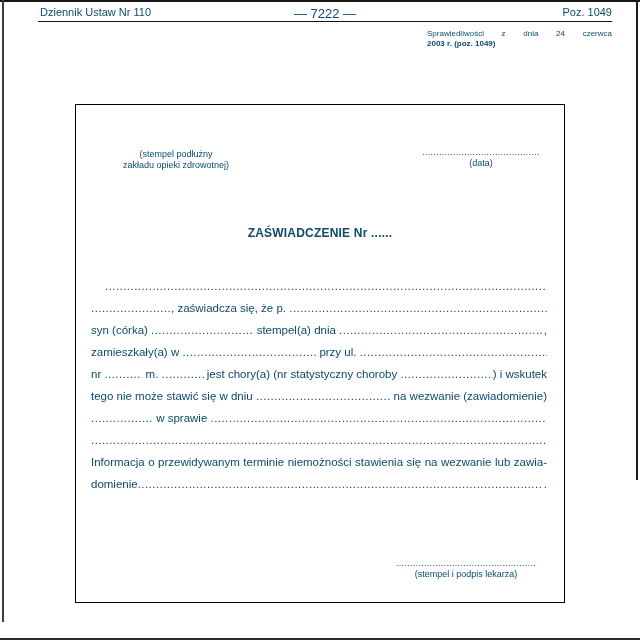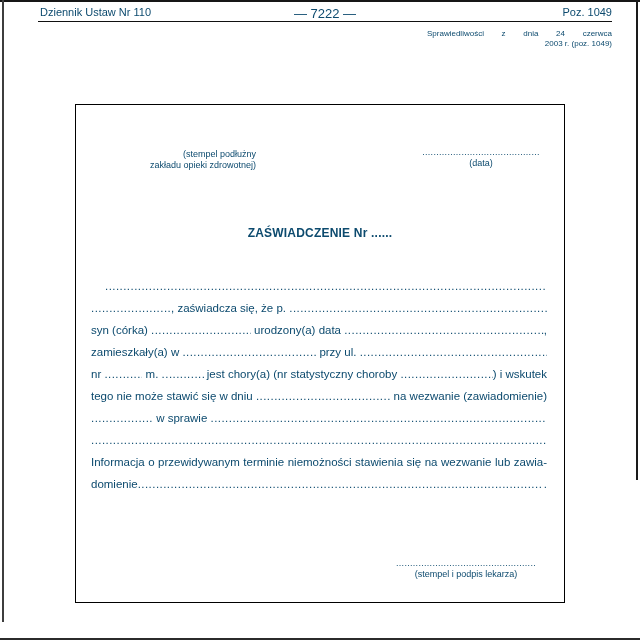--- a/index.html
+++ b/index.html
@@ -16,26 +16,26 @@
 
   
   .hdr-journal{position:absolute;left:40px;top:6px;font-size:11px;}
   .hdr-center{position:absolute;left:38px;top:6px;width:574px;text-align:center;font-size:13px;}
   .hdr-pos{position:absolute;right:28px;top:6px;font-size:11px;}
   .hdr-rule{position:absolute;left:38px;top:21px;width:574px;height:1px;background:#111;}
 
   
   .annex{position:absolute;left:427px;top:29px;width:185px;font-size:8px;line-height:10px;}
   .annex .j{text-align:justify;text-align-last:justify;}
-  .annex .l{text-align:right;}
+  .annex .l{text-align:left;font-weight:bold;}
 
   
   .formbox{position:absolute;left:75px;top:104px;width:488px;height:497px;border:1.5px solid #000;}
 
-  .stamp-cap{position:absolute;left:20px;top:44px;width:160px;text-align:right;
+  .stamp-cap{position:absolute;left:20px;top:44px;width:160px;text-align:center;
              font-size:9px;line-height:11px;}
   .date-field{position:absolute;left:345px;top:42px;width:120px;text-align:center;
               font-size:9px;line-height:11px;}
   .date-field .dots{letter-spacing:0.3px;white-space:nowrap;overflow:hidden;}
 
   .ftitle{position:absolute;left:0;top:121px;width:100%;text-align:center;
           font-size:12px;font-weight:bold;letter-spacing:0.2px;}
 
   .fbody{position:absolute;left:15px;top:170px;width:456px;font-size:11.5px;}
   .fline{display:flex;height:22px;line-height:22px;overflow:hidden;}
@@ -89,21 +89,21 @@
           <span class="leader" style="flex: 1 1 0px;">................................................................................................................................................................................................................................................................................................................................................................................................................</span>
         </div>
         <div class="fline">
           <span class="leader" style="flex: 0 0 80px;">................................................................................................................................................................................................................................................................................................................................................................................................................</span>
           <span class="seg">, zaświadcza się, że p. </span>
           <span class="leader" style="flex: 1 1 0px;">................................................................................................................................................................................................................................................................................................................................................................................................................</span>
         </div>
         <div class="fline">
           <span class="seg">syn (córka) </span>
           <span class="leader" style="flex: 1 1 0px;">................................................................................................................................................................................................................................................................................................................................................................................................................</span>
-          <span class="seg"> urodzony(a) data </span>
+          <span class="seg"> stempel(a) dnia </span>
           <span class="leader" style="flex: 2 1 0px;">................................................................................................................................................................................................................................................................................................................................................................................................................</span>
           <span class="seg">,</span>
         </div>
         <div class="fline">
           <span class="seg">zamieszkały(a) w </span>
           <span class="leader" style="flex: 1 1 0px;">................................................................................................................................................................................................................................................................................................................................................................................................................</span>
           <span class="seg"> przy ul. </span>
           <span class="leader" style="flex: 1.4 1 0px;">................................................................................................................................................................................................................................................................................................................................................................................................................</span>
         </div>
         <div class="fline">

